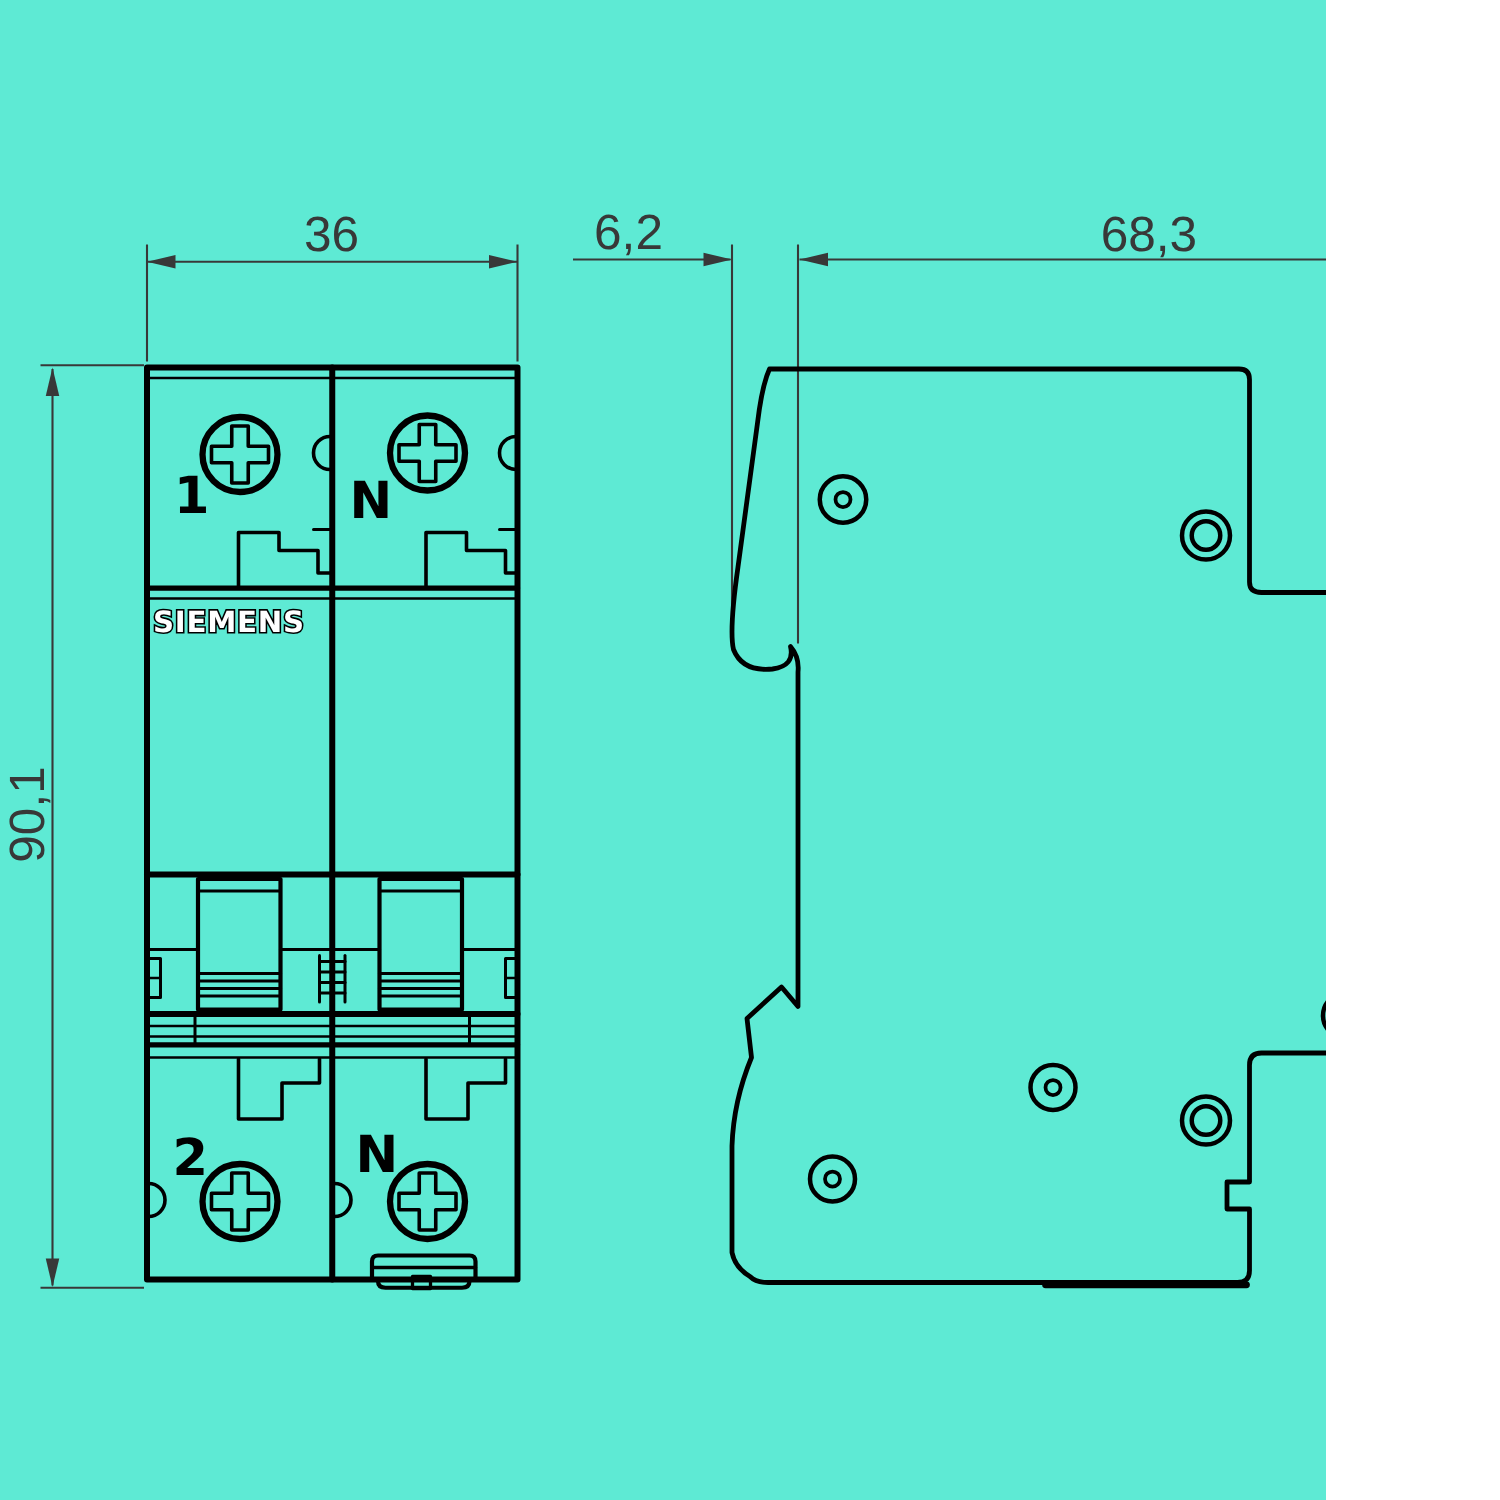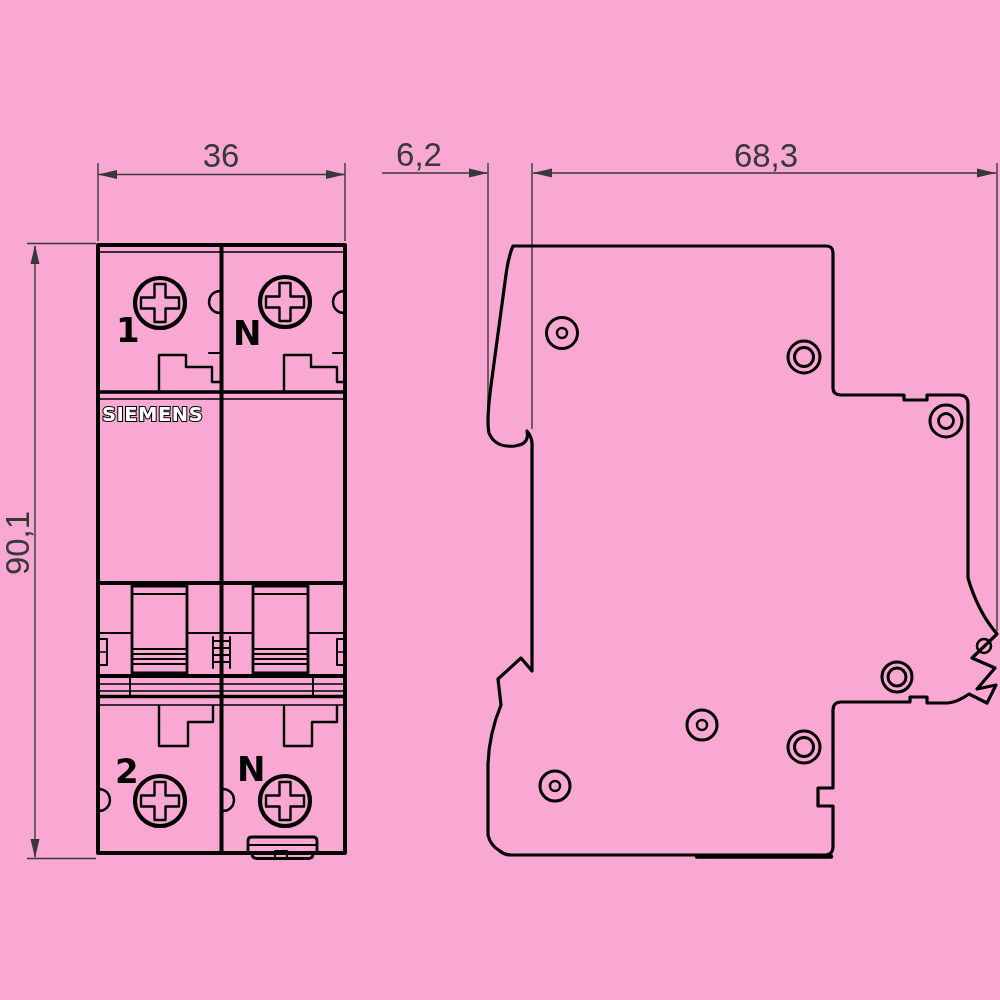--- a/index.html
+++ b/index.html
@@ -1,16 +1,16 @@
 <!DOCTYPE html>
 <html><head>
 <meta charset="utf-8">
 <style>
   html,body{margin:0;padding:0;background:#ffffff;}
-  .stage{width:1000px;height:1000px;position:relative;background:#f9a8d4;overflow:hidden;}
+  .stage{width:884px;height:1000px;position:relative;background:#5eead4;overflow:hidden;}
   svg{display:block;}
   .body-line{stroke:#000000;fill:none;stroke-linecap:round;stroke-linejoin:round;}
   .dim-line{stroke:#383838;fill:none;stroke-width:1.4;}
   .dim-arrow{fill:#383838;stroke:none;}
   .dim-text{fill:#383838;font-family:"Liberation Sans","DejaVu Sans",sans-serif;font-size:33px;}
   .pole-label{fill:#000000;font-family:"DejaVu Sans","Liberation Sans",sans-serif;font-size:34px;font-weight:bold;}
   .brand-text{font-family:"DejaVu Sans","Liberation Sans",sans-serif;font-size:19.5px;font-weight:bold;
               fill:#ffffff;stroke:#000000;stroke-width:2.1;paint-order:stroke fill;letter-spacing:0.5px;}
 </style>
 </head>

